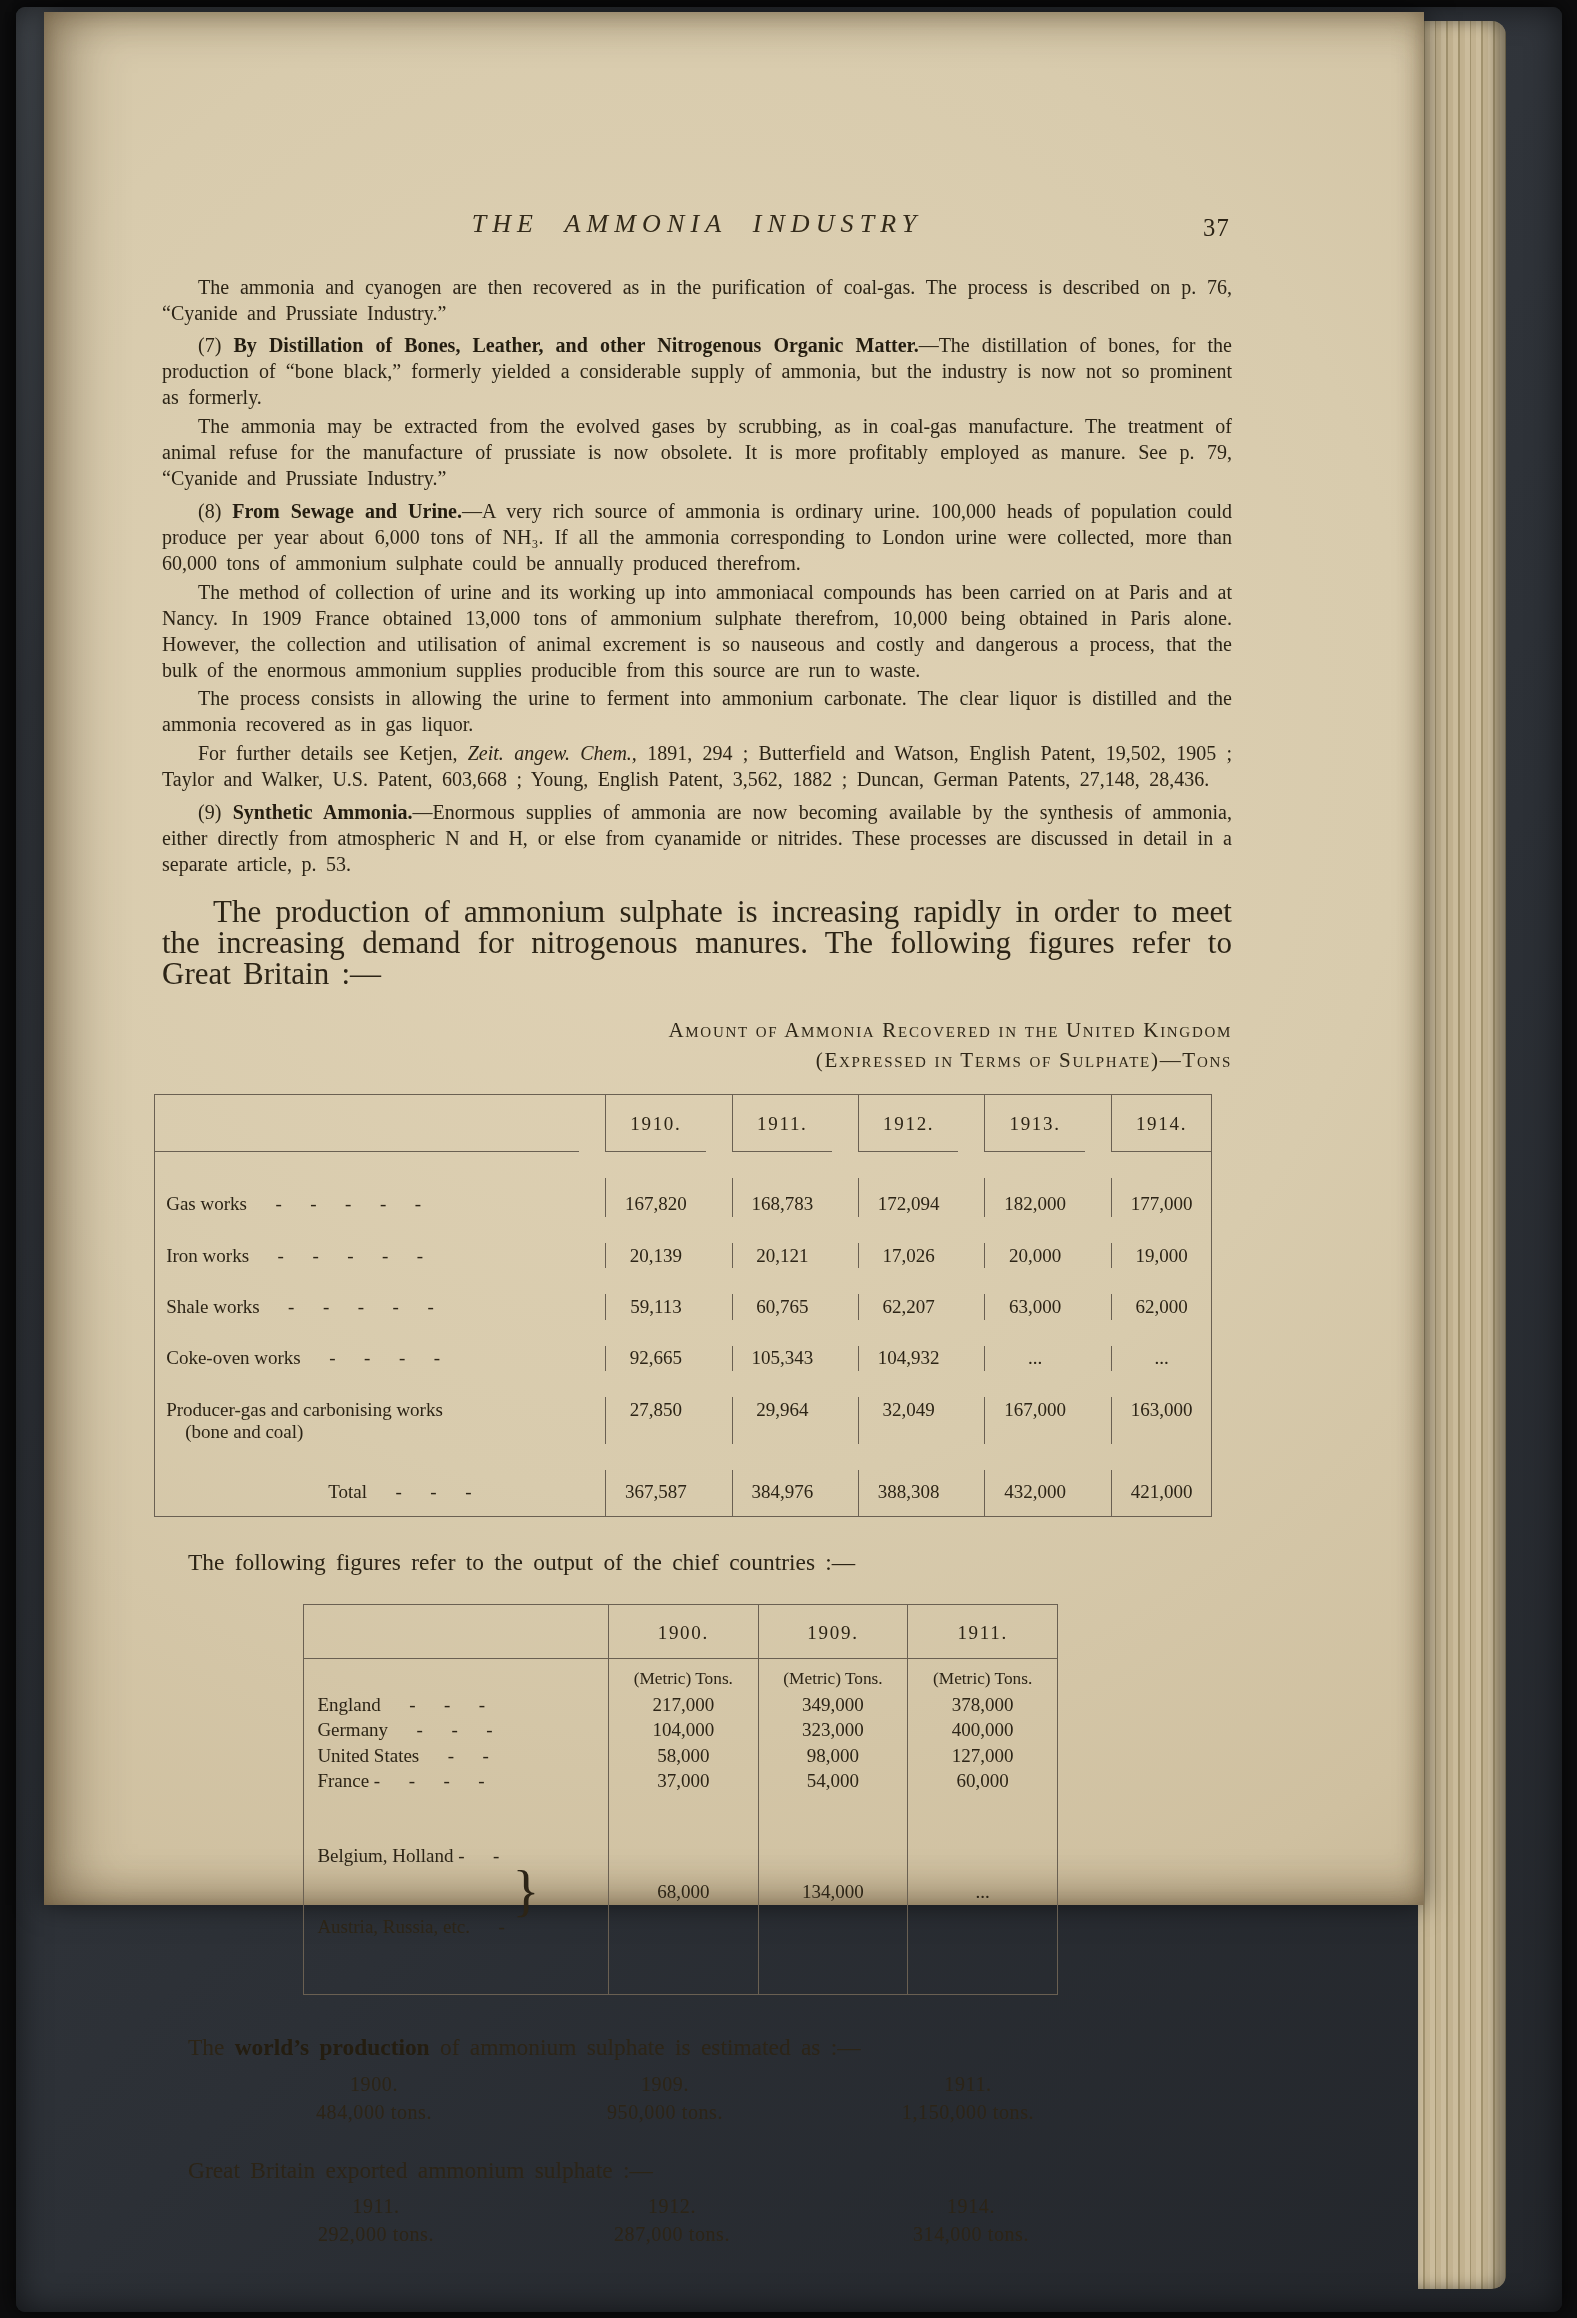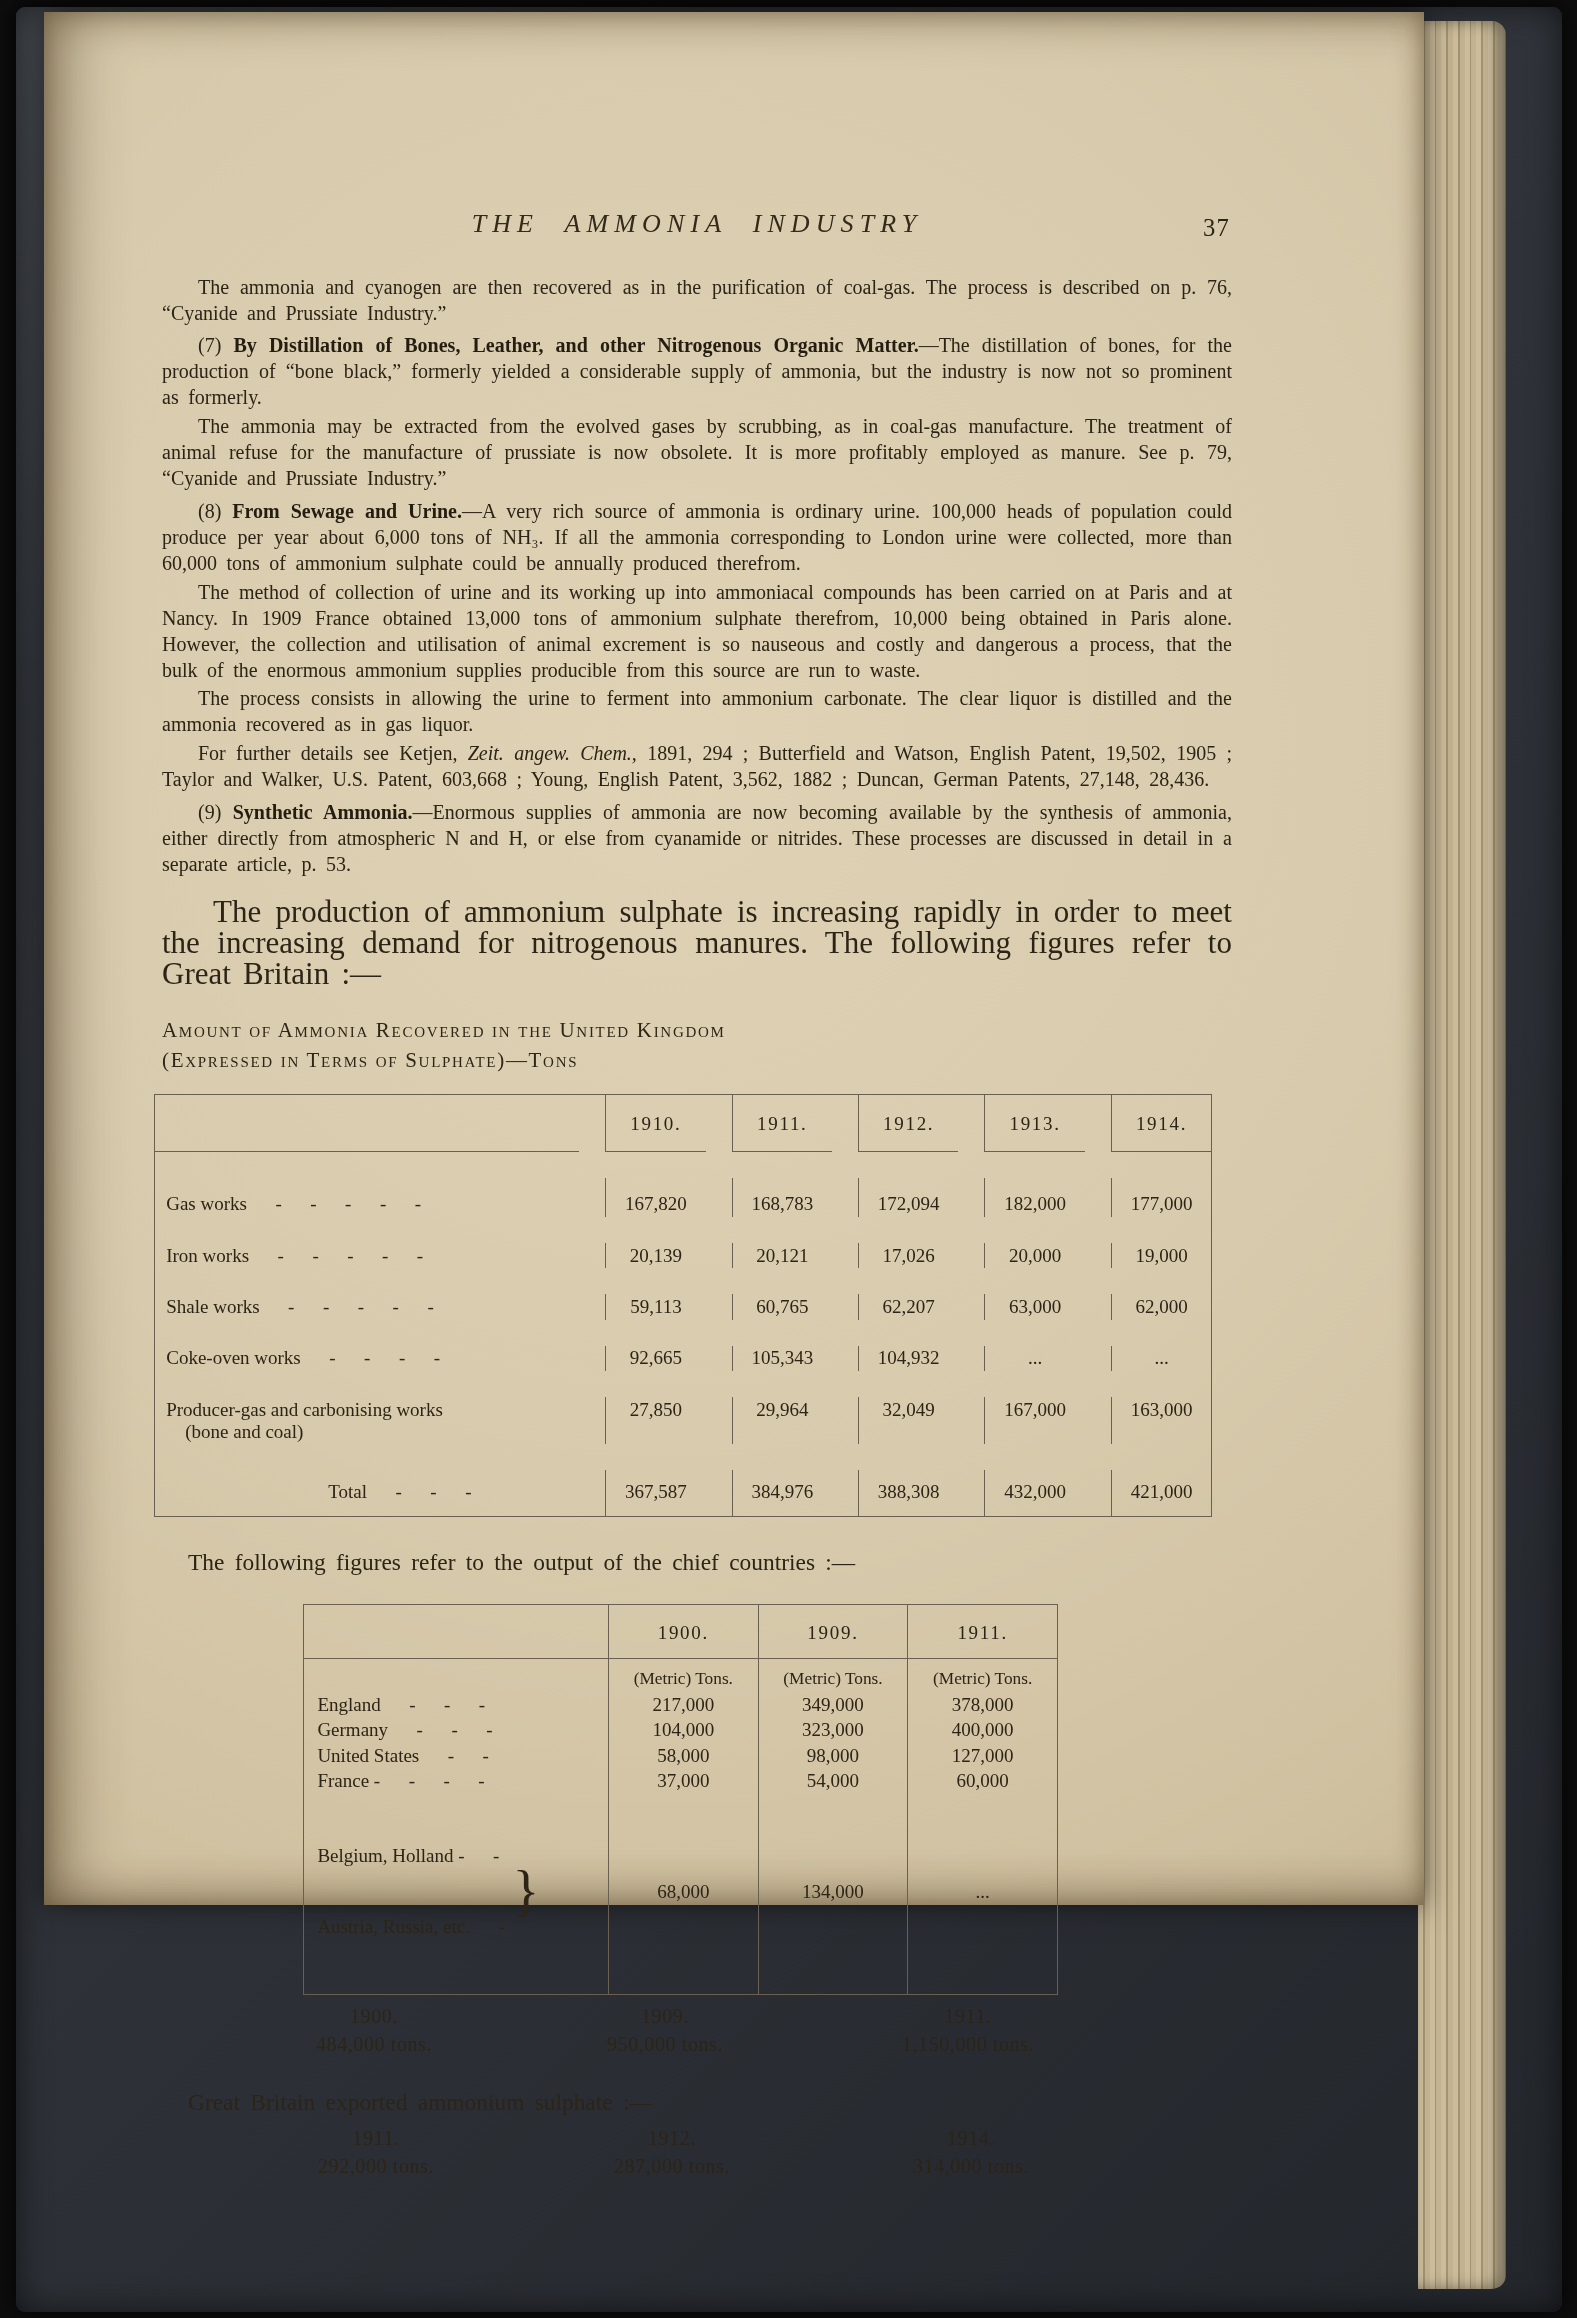--- a/index.html
+++ b/index.html
@@ -41,21 +41,21 @@
     margin:0 0 2.8px 0;font-size:20px;line-height:26px;
     text-align:justify;text-indent:36px;word-spacing:4.5px;
   }
   p.sect{margin-top:6.7px;}
   .b{font-weight:bold;color:#241d10;}
   .i{font-style:italic;}
   p.big{
     margin:19px 0 0 0;font-size:31px;line-height:31px;
     text-align:justify;text-indent:51px;word-spacing:4.5px;
   }
-  .caption{margin-top:26px;text-align:left;font-variant:small-caps;font-size:21px;line-height:30px;letter-spacing:1.7px;color:#2e2617;}
+  .caption{margin-top:26px;text-align:right;font-variant:small-caps;font-size:21px;line-height:30px;letter-spacing:1.7px;color:#2e2617;}
   
   .table1{
     display:grid;grid-template-columns:424px repeat(5,1fr);
     border:1.1px solid #6a6052;box-sizing:border-box;width:1058px;
     margin:19px 0 0 -7.8px;font-size:19px;color:#2c2416;gap:26px;
   }
   .table1>div{box-sizing:border-box;}
   .t1h{border-bottom:1.1px solid #6a6052;border-left:1.1px solid #6a6052;padding:18px 0 15.6px;text-align:center;letter-spacing:1.7px;}
   .t1h.lab{border-left:none;}
   .t1-lab{padding:1.7px 0 1.7px 11px;white-space:pre-wrap;}
@@ -214,20 +214,21 @@
           <div>Belgium, Holland -      -</div>
           <div>Austria, Russia, etc.      -</div>
         </div>
         <div class="brace">}</div>
       </div>
       <div class="t2-val t2-brace-val">68,000</div>
       <div class="t2-val t2-brace-val">134,000</div>
       <div class="t2-val t2-brace-val">...</div>
     </div>
 
+    <p class="stat-heading"><span>The </span><span class="b">world’s production</span><span> of ammonium sulphate is estimated as :—</span></p>
 
     <div class="figures">
       <div class="fig" style="left:212px;">
         <div>1900.</div>
         <div>484,000 tons.</div>
       </div>
       <div class="fig" style="left:503px;">
         <div>1909.</div>
         <div>950,000 tons.</div>
       </div>

